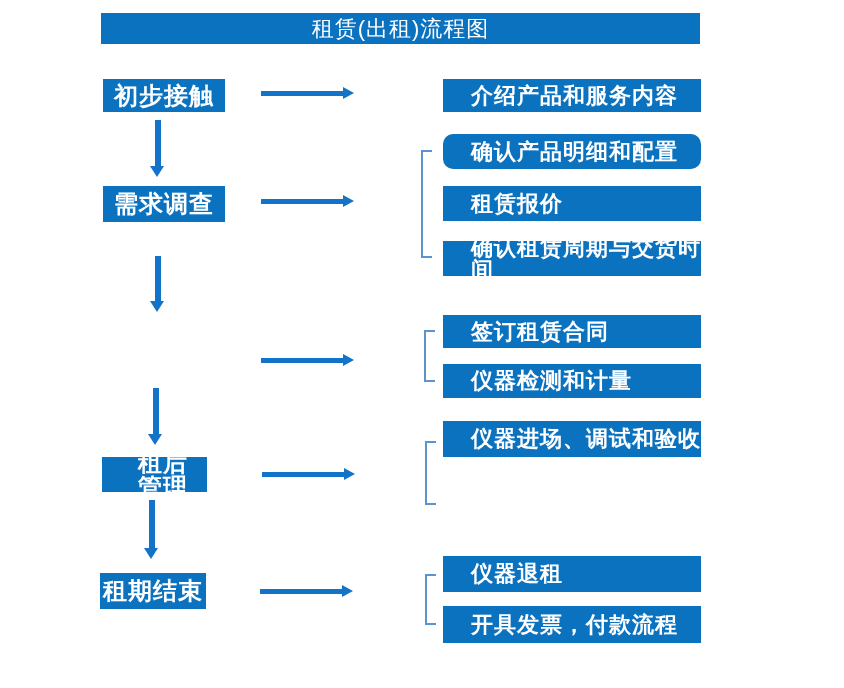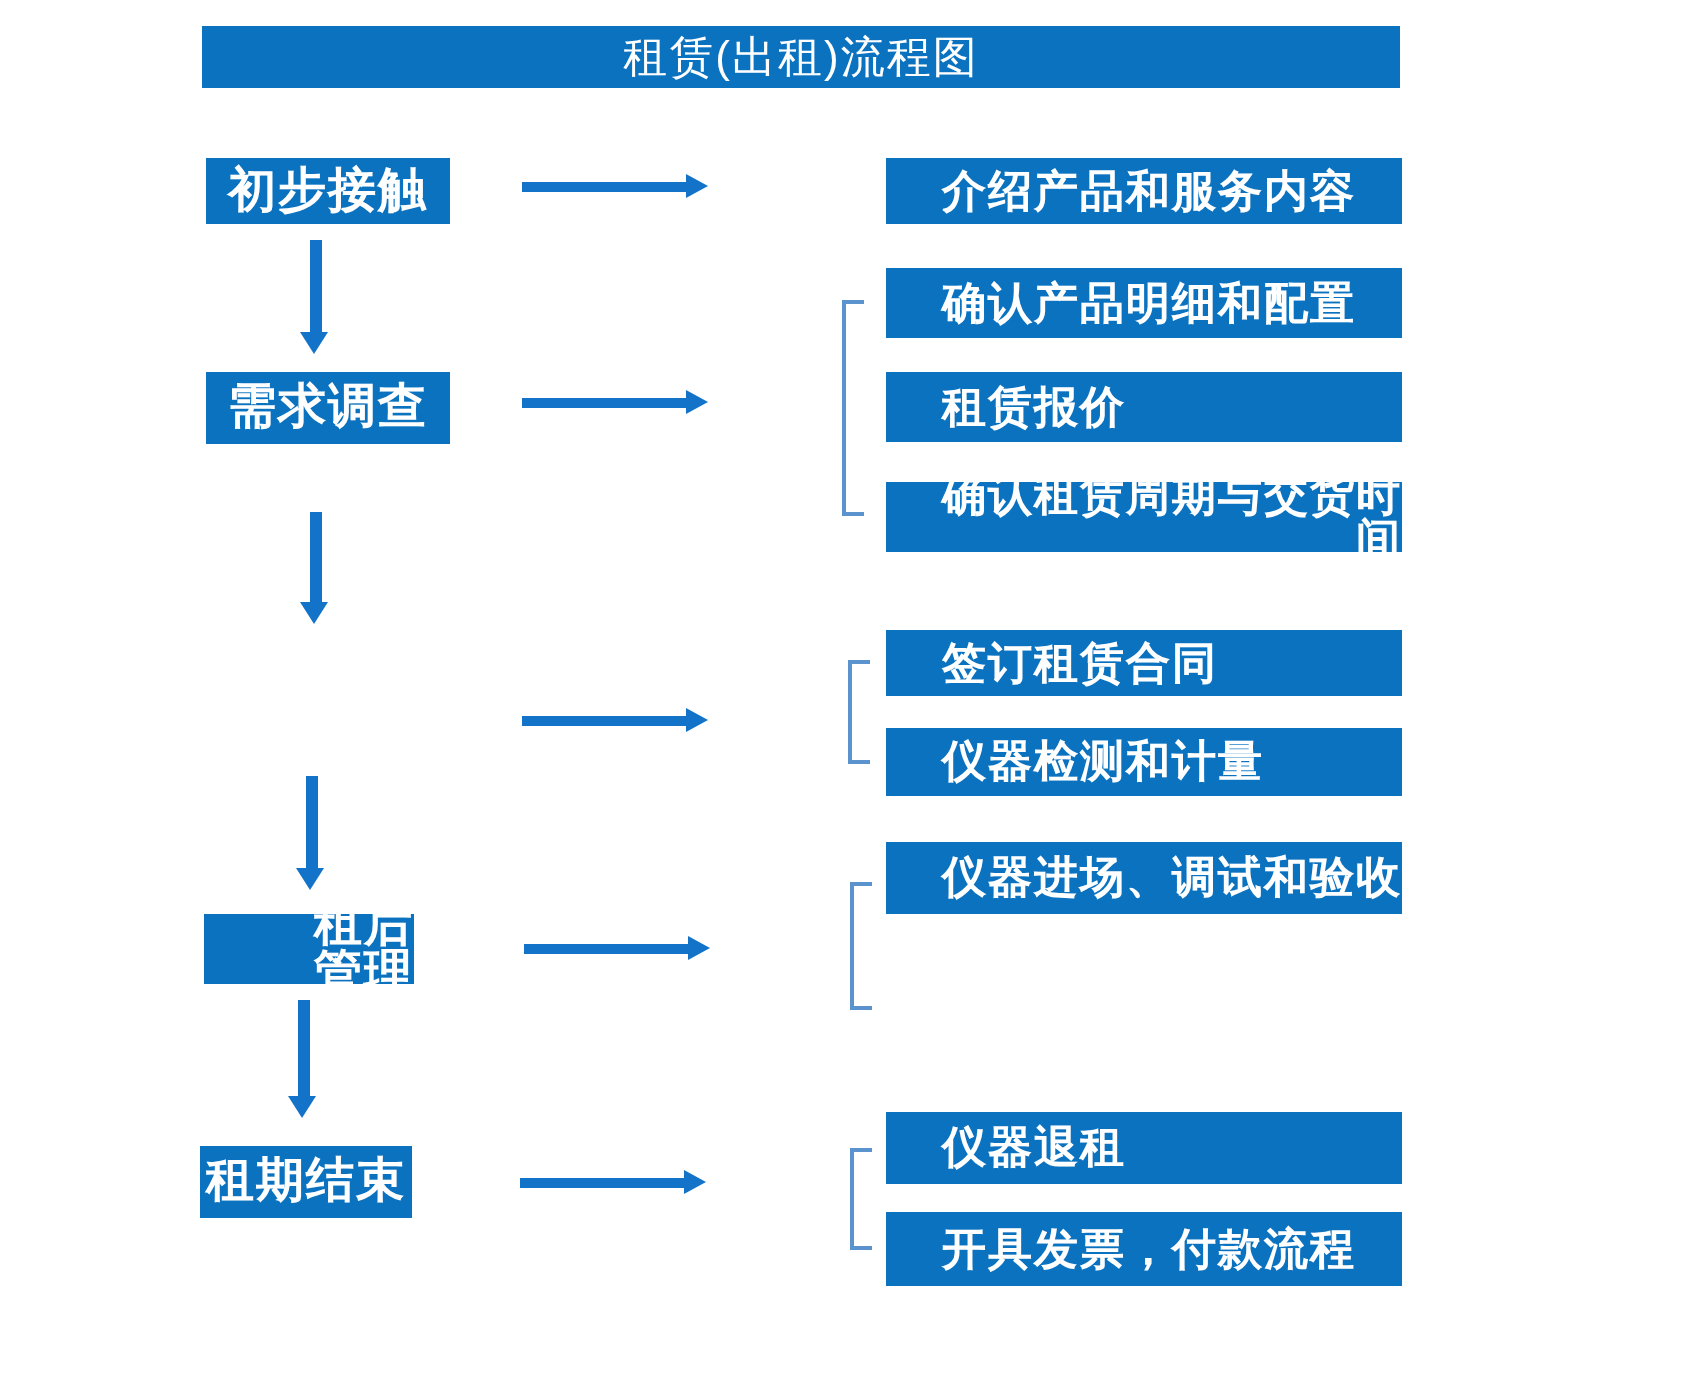--- a/index.html
+++ b/index.html
@@ -10,21 +10,21 @@
     --bg:#ffffff;
   }
   *{margin:0;padding:0;box-sizing:border-box;}
   html,body{background:var(--bg);}
   body{font-family:"Liberation Sans","DejaVu Sans",sans-serif;}
   .canvas{
     position:relative;width:844px;height:688px;background:var(--bg);overflow:hidden;
   }
   .box{
     position:absolute;background:var(--box-blue);color:var(--text-white);
-    font-weight:bold;display:flex;align-items:center;line-height:1;text-align:right;
+    font-weight:bold;display:flex;align-items:center;line-height:1;
   }
   .title-bar{
     position:absolute;left:101px;top:13px;width:599px;height:31px;
     background:var(--box-blue);color:var(--text-white);font-weight:normal;
     font-size:22px;display:flex;align-items:center;justify-content:center;
     letter-spacing:1px;
   }
   .step{justify-content:center;font-size:24px;letter-spacing:1px;}
   .detail{left:443px;width:258px;padding-left:28px;font-size:22px;letter-spacing:1px;}
   
@@ -62,21 +62,21 @@
     <span>租后管理</span>
   </div>
   <div class="box step" style="left:100px;top:573px;width:106px;height:36px;">
     <span>租期结束</span>
   </div>
 
   <div class="box detail" style="top:79px;height:33px;">
     <span>介绍产品和服务内容</span>
   </div>
 
-  <div class="box detail" style="top:134px;height:35px;">
+  <div class="box detail" style="top:134px;height:35px;border-radius:10px;">
     <span>确认产品明细和配置</span>
   </div>
   <div class="box detail" style="top:186px;height:35px;">
     <span>租赁报价</span>
   </div>
   <div class="box detail" style="top:241px;height:35px;">
     <span>确认租赁周期与交货时间</span>
   </div>
 
   <div class="box detail" style="top:315px;height:33px;">

